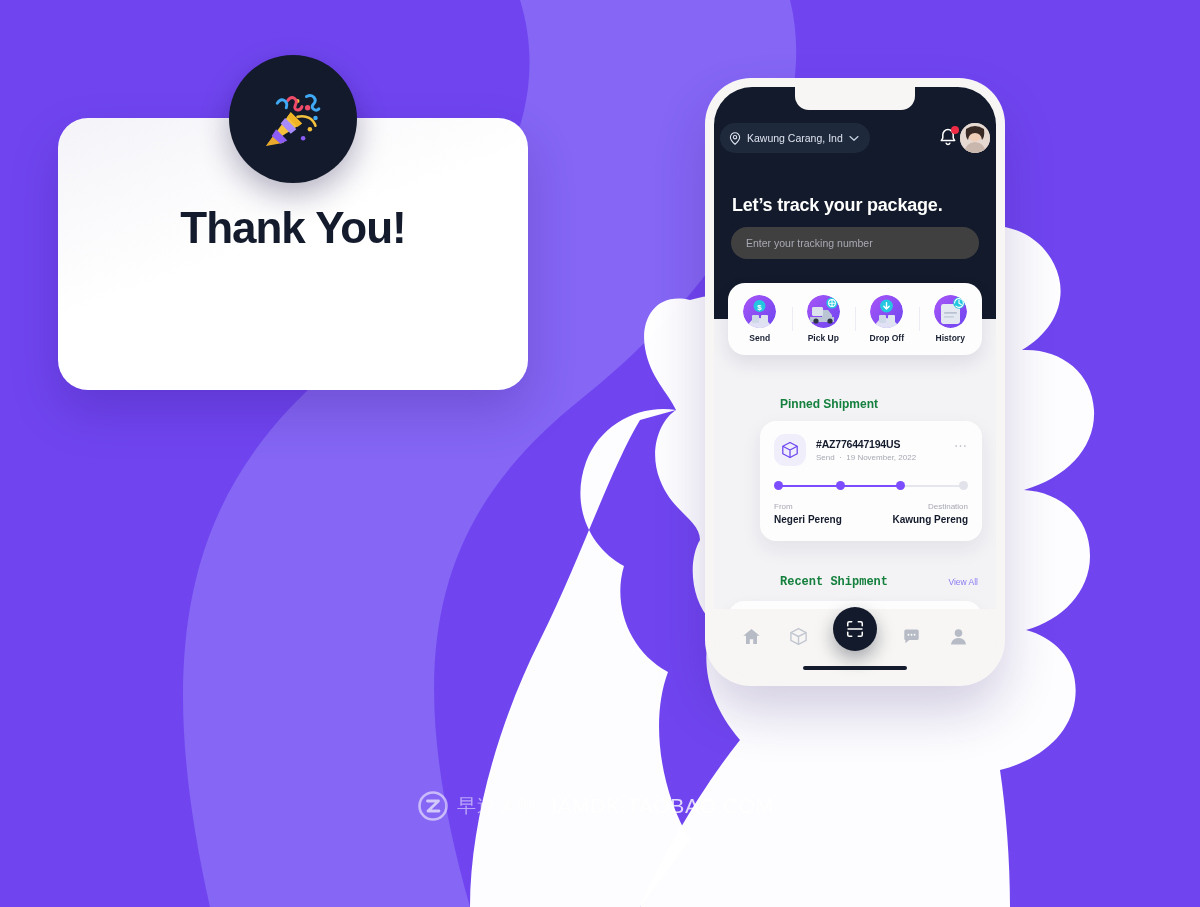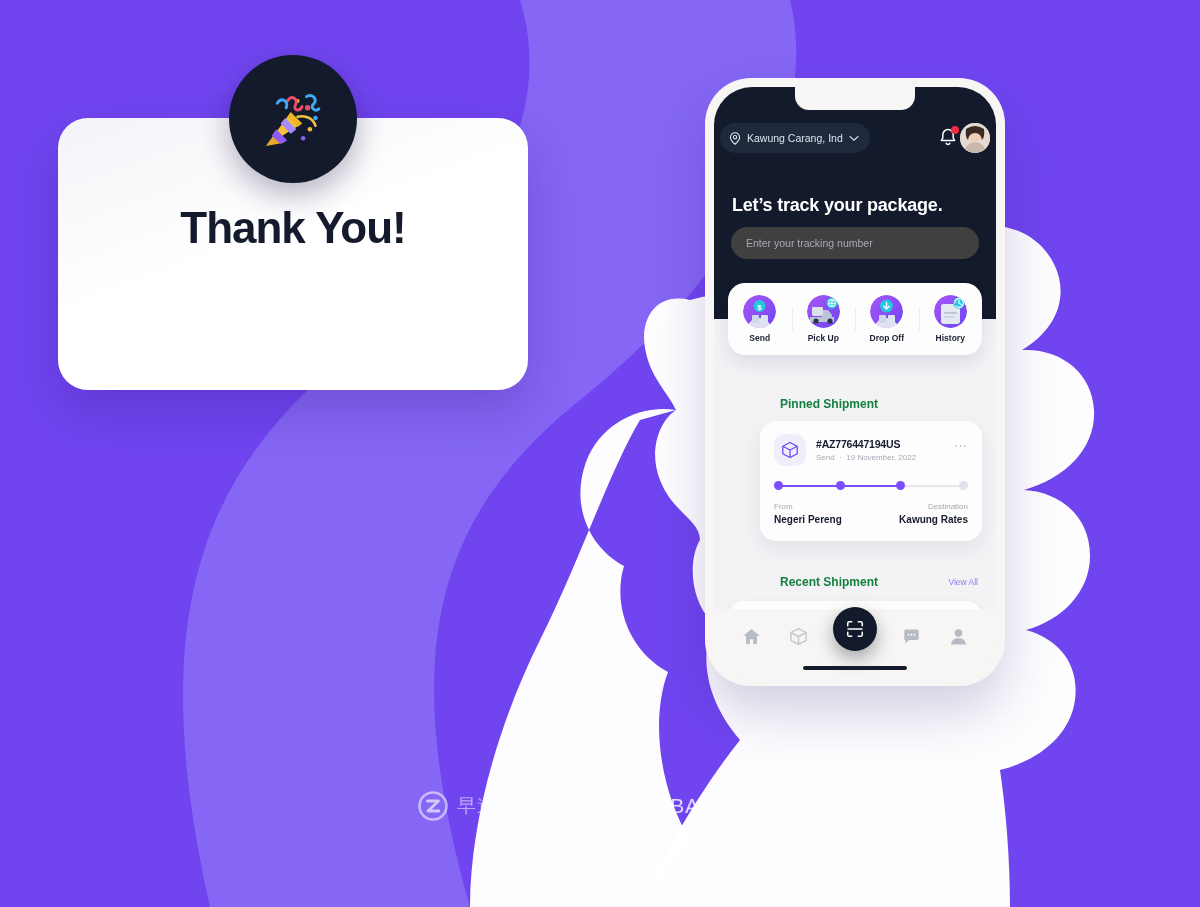--- a/index.html
+++ b/index.html
@@ -130,21 +130,21 @@
   .qa-ic svg { display:block; width:33px; height:33px; }
   .qa-lb { font-size:8.5px; font-weight:bold; color:#1a2133; }
 
   
   .sec-title {
     position:absolute; left:18px; font-size:12px; font-weight:bold; color:#15803d;
     z-index:3;
     padding-left:48px;
   }
   .sec-title.pinned { top:310px; }
-  .sec-title.recent { top:488px; }
+  .sec-title.recent { top:488px;font-family:Liberation Mono, monospace; }
   .viewall {
     position:absolute; right:18px; top:490px; font-size:8.5px; color:#8a7af0; z-index:3;
   }
 
   
   .pin-card {
     position:absolute; left:14px; right:14px; top:334px; height:120px; z-index:3;
     background:#fdfdfd; border-radius:16px;
     box-shadow:0 8px 20px rgba(30,20,70,.08);
     padding:13px 14px 0;
@@ -427,21 +427,21 @@
         <div class="pdot d3"></div>
         <div class="pdot d4"></div>
       </div>
       <div class="pin-foot">
         <div class="pf-col">
           <div class="lbl">From</div>
           <div class="val">Negeri Pereng</div>
         </div>
         <div class="pf-col right">
           <div class="lbl">Destination</div>
-          <div class="val">Kawung Rates</div>
+          <div class="val">Kawung Pereng</div>
         </div>
       </div>
     </div>
 
     <div class="sec-title recent">Recent Shipment</div>
     <div class="viewall">View All</div>
     <div class="recent-card"></div>
 
     <div class="bnav">
       <div class="bnav-i">

